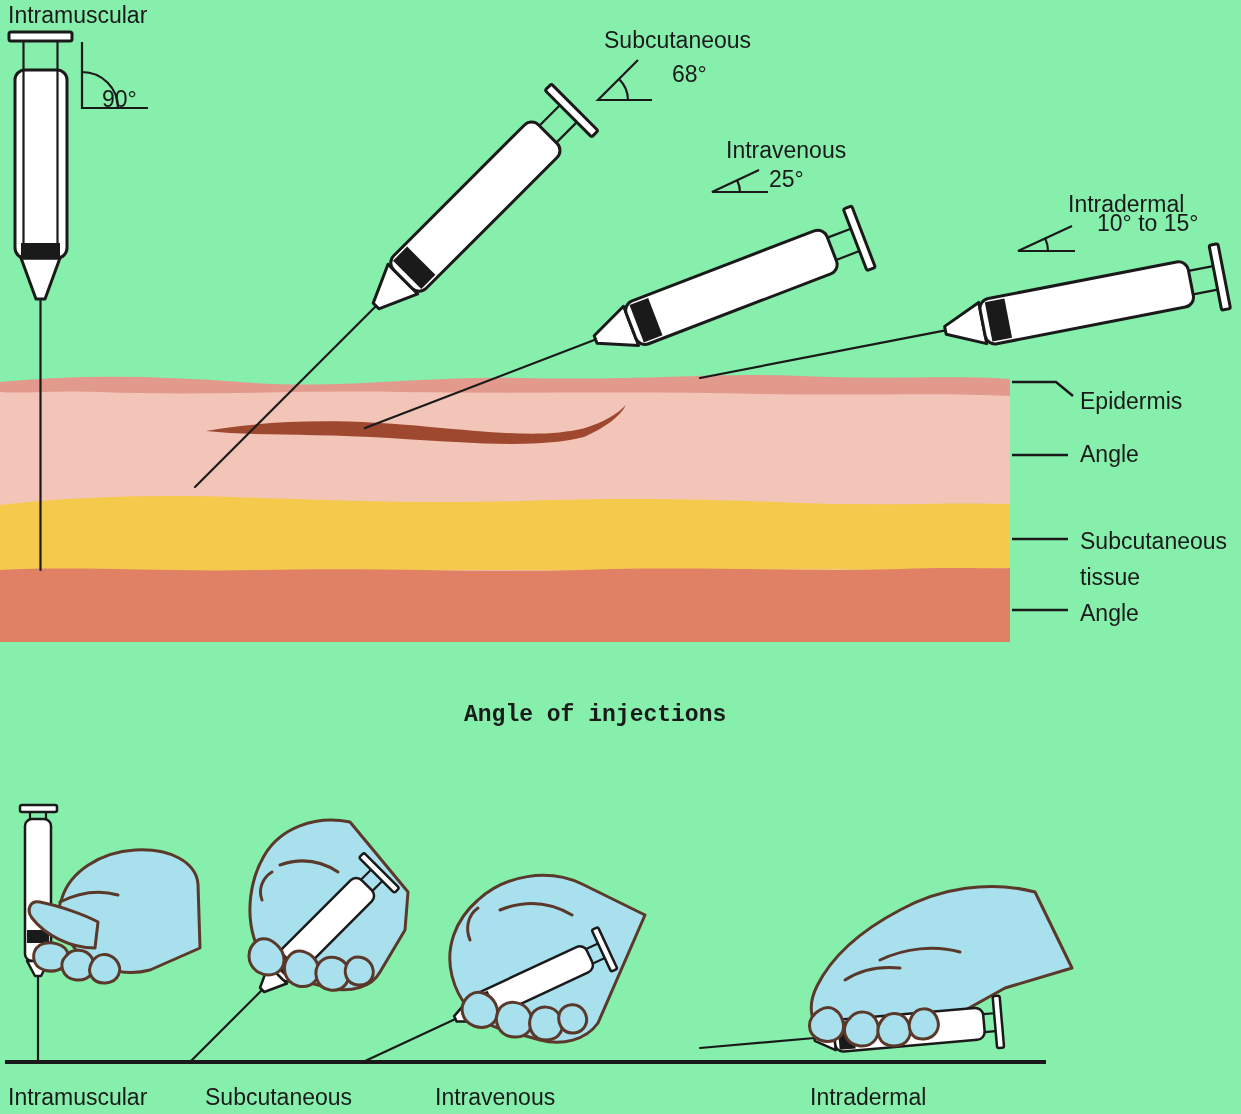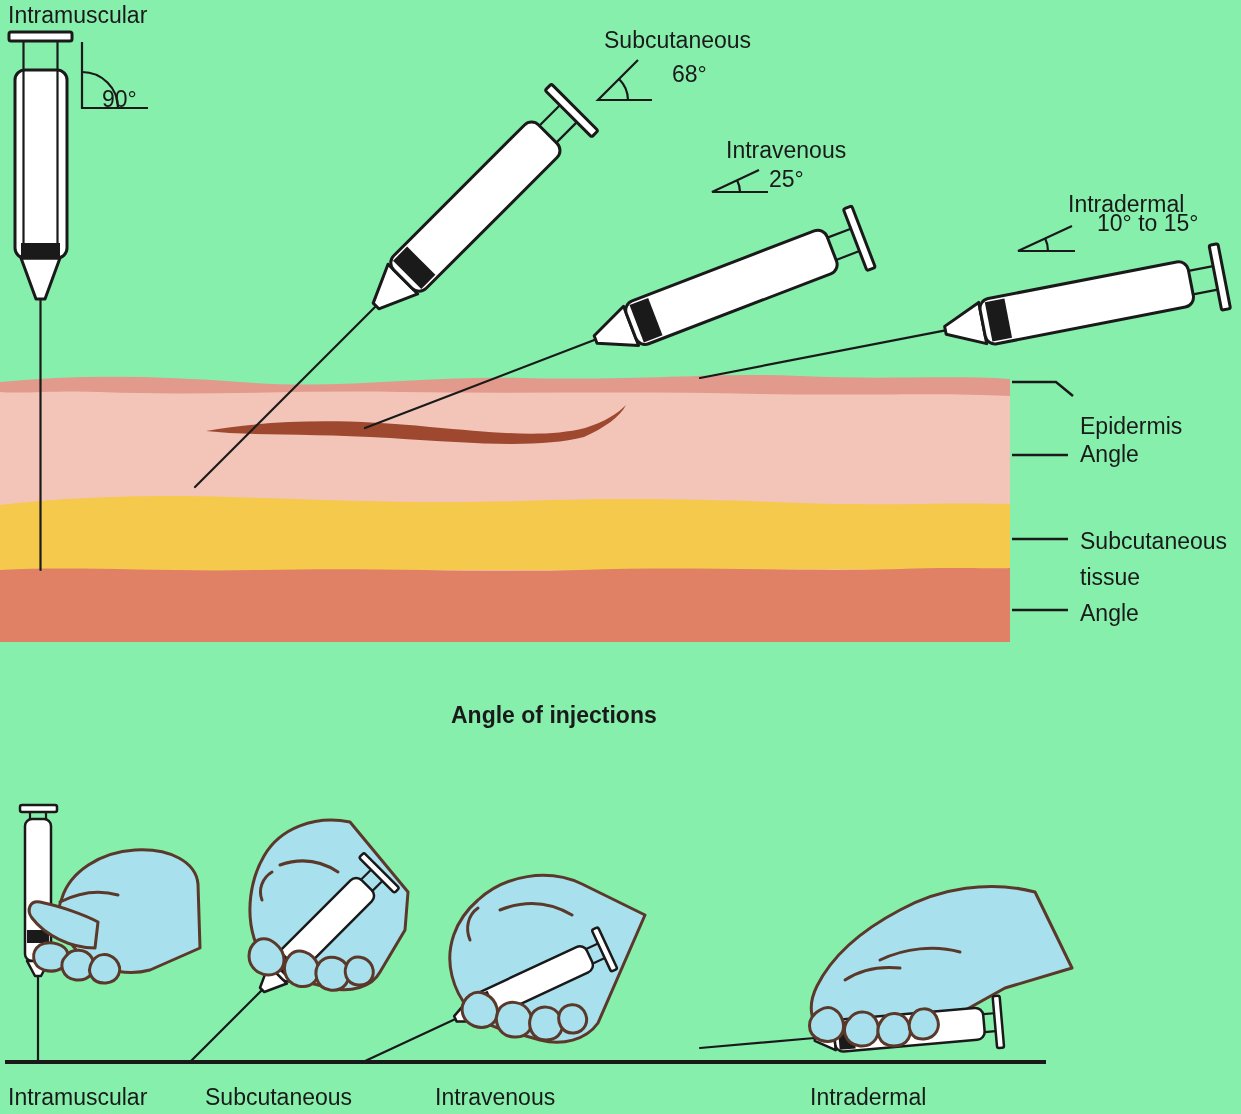--- a/index.html
+++ b/index.html
@@ -103,26 +103,26 @@
 
   <div class="lbl" style="left:8px;top:2px;">Intramuscular</div>
   <div class="lbl" style="left:102px;top:46px;margin-top:40px;">90°</div>
   <div class="lbl" style="left:604px;top:27px;">Subcutaneous</div>
   <div class="lbl" style="left:672px;top:61px;">68°</div>
   <div class="lbl" style="left:726px;top:137px;">Intravenous</div>
   <div class="lbl" style="left:769px;top:166px;text-align:center;">25°</div>
   <div class="lbl" style="left:1068px;top:191px;">Intradermal</div>
   <div class="lbl" style="left:1081px;top:210px;margin-left:16px;">10° to 15°</div>
 
-  <div class="lbl" style="left:1080px;top:413px;">Epidermis</div>
+  <div class="lbl" style="left:1080px;top:388px;">Epidermis</div>
   <div class="lbl" style="left:1080px;top:441px;">Angle</div>
   <div class="lbl wrap" style="left:1080px;top:523px;width:165px;">Subcutaneous tissue</div>
   <div class="lbl" style="left:1080px;top:600px;">Angle</div>
 
-  <div class="lbl title" style="left:451px;top:702px;">Angle of injections</div>
+  <div class="lbl title" style="left:464px;top:702px;font-family:Liberation Mono, monospace;">Angle of injections</div>
 
   <svg id="bottom-art" width="1241" height="334" viewBox="0 0 1241 334">
 
     <line x1="5" y1="282" x2="1046" y2="282" stroke="var(--c-ink)" stroke-width="4"></line>
 
     <g>
       <path class="glove" d="M62,118 C70,92 100,72 135,70 C170,68 196,82 198,104 L200,168 L150,190 C120,198 85,185 70,162 C58,145 56,132 62,118 Z"></path>
       <g>
         <rect class="syr-s" x="20" y="25" width="37" height="7" rx="2"></rect>
         <line class="needle" x1="30" y1="32" x2="30" y2="40"></line>

